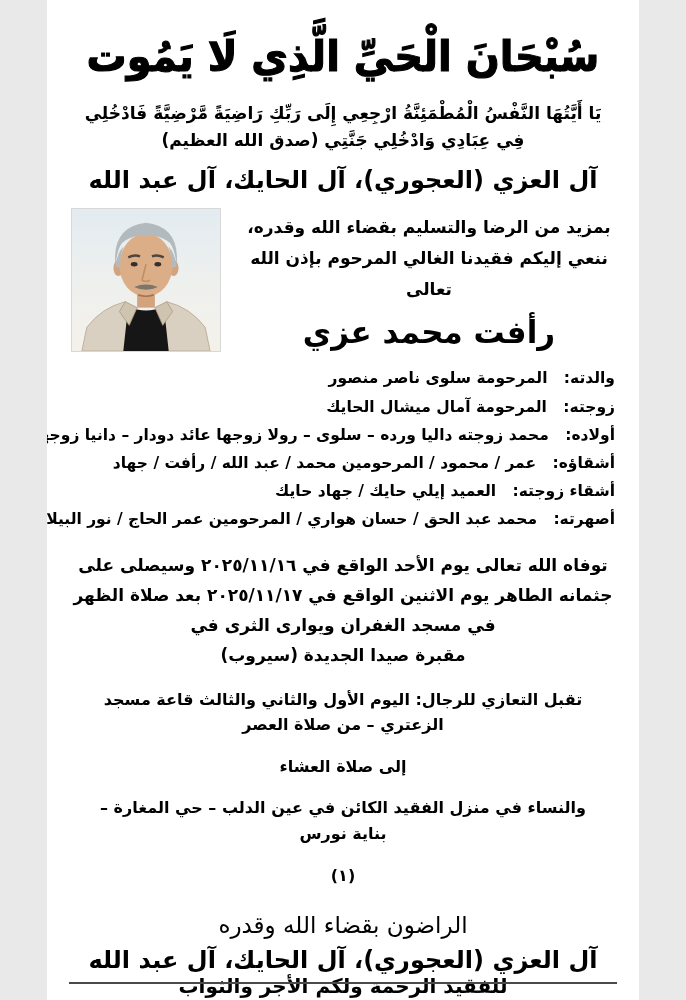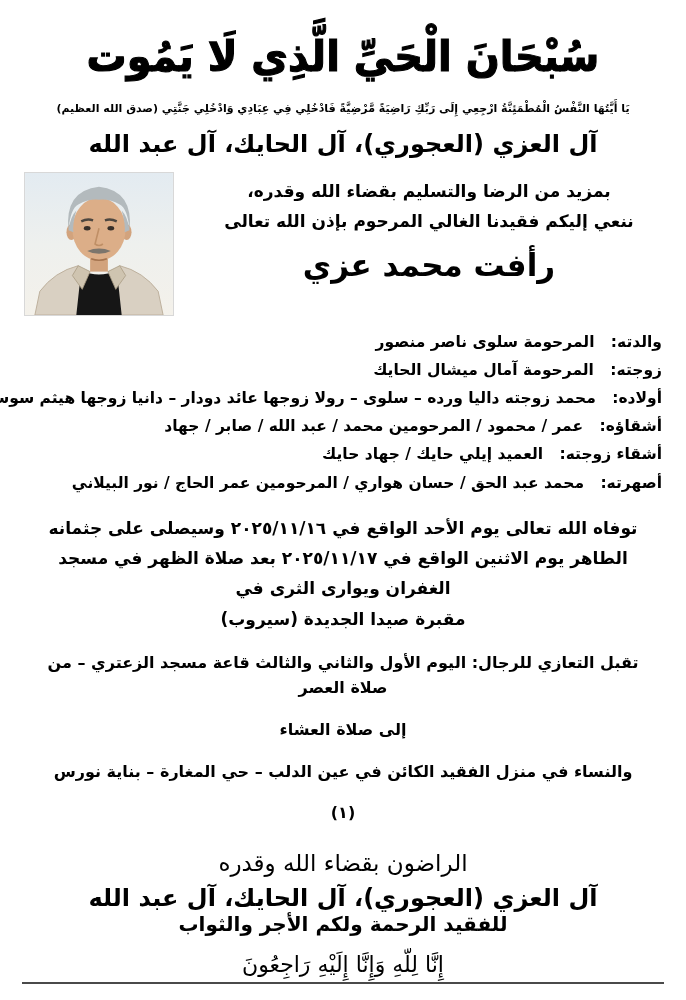--- a/index.html
+++ b/index.html
@@ -1,18 +1,18 @@
 <!DOCTYPE html>
 <html lang="ar" dir="rtl"><head>
 <meta charset="utf-8">
 <style>
   html, body { margin: 0; padding: 0; background: #e9e9e9; }
   .page {
     position: relative;
-    width: 686px;
+    width: 592px;
     height: 1000px;
     margin: 0 auto;
     background: #ffffff;
     box-sizing: border-box;
     padding: 20px 24px 0;
     overflow: hidden;
     direction: rtl;
     font-family: "DejaVu Sans", sans-serif;
     color: #000;
   }
@@ -21,21 +21,21 @@
     font-size: 40px;
     font-weight: bold;
     line-height: 1.5;
     letter-spacing: -1px;
     -webkit-text-stroke: 1.1px #000;
     margin-top: 6px;
     transform: scaleY(1.05);
   }
   .verse {
     text-align: center;
-    font-size: 11px;
+    font-size: 17px;
     font-weight: bold;
     margin-top: 14px;
     line-height: 1.6;
   }
   .families-title {
     text-align: center;
     font-size: 24px;
     font-weight: bold;
     margin-top: 12px;
   }
@@ -166,21 +166,21 @@
     <div class="detail-row">
       <span class="dl">زوجته:</span>
       <span class="dv">المرحومة آمال ميشال الحايك</span>
     </div>
     <div class="detail-row">
       <span class="dl">أولاده:</span>
       <span class="dv">محمد زوجته داليا ورده – سلوى – رولا زوجها عائد دودار – دانيا زوجها هيثم سوسان</span>
     </div>
     <div class="detail-row">
       <span class="dl">أشقاؤه:</span>
-      <span class="dv">عمر / محمود / المرحومين محمد / عبد الله / صابر / جهاد</span>
+      <span class="dv">عمر / محمود / المرحومين محمد / عبد الله / رأفت / جهاد</span>
     </div>
     <div class="detail-row">
       <span class="dl">أشقاء زوجته:</span>
       <span class="dv">العميد إيلي حايك / جهاد حايك</span>
     </div>
     <div class="detail-row">
       <span class="dl">أصهرته:</span>
       <span class="dv">محمد عبد الحق / حسان هواري / المرحومين عمر الحاج / نور البيلاني</span>
     </div>
   </div>

